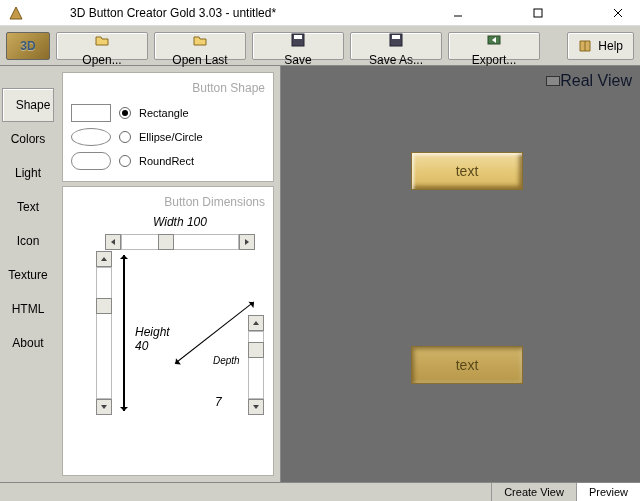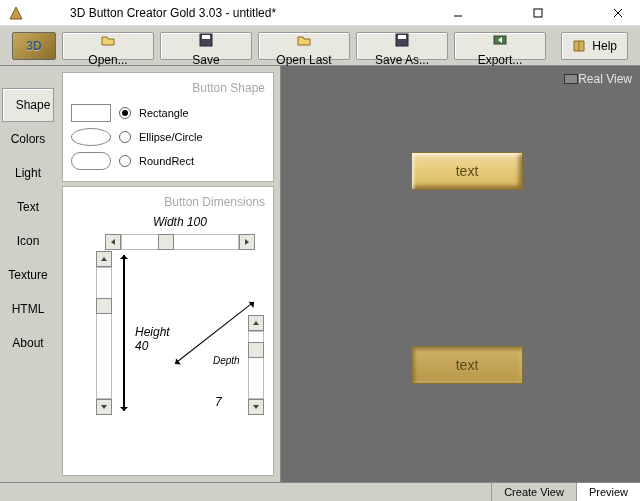--- a/index.html
+++ b/index.html
@@ -3,21 +3,21 @@
 <meta charset="utf-8">
 <style>
 * { box-sizing: border-box; margin: 0; padding: 0; }
 body { font-family: Tahoma, Arial, sans-serif; font-size: 11px; background: #fff; width: 640px; height: 501px; overflow: hidden; }
 
 .titlebar { height: 26px; background: #fff; display: flex; align-items: center; padding: 0 2px; border-bottom: 1px solid #ddd; gap: 40px; }
 .titlebar-icon { width: 16px; height: 16px; margin: 0 6px; }
 .titlebar-title { flex: 1; font-size: 12px; color: #000; }
 .titlebar-btn { width: 40px; height: 24px; display: flex; align-items: center; justify-content: center; cursor: pointer; }
 
-.toolbar { height: 40px; background: #d0d0c8; display: flex; align-items: center; padding: 0 12px; border-bottom: 1px solid #888; gap: 6px; }
+.toolbar { height: 40px; background: #d0d0c8; display: flex; align-items: center; padding: 0 6px; border-bottom: 1px solid #888; gap: 6px; }
 .logo3d { width: 44px; height: 28px; background: linear-gradient(135deg,#c9a95a,#8a6d2a); border: 1px solid #666; display: flex; align-items: center; justify-content: center; font-weight: bold; font-size: 12px; color: #3a5a7a; text-shadow: 0 1px 0 rgba(255,255,255,.4); border-radius: 2px; }
 .tbtn { height: 28px; padding: 0 10px; background: #e8e8e0; border: 1px solid #999; border-radius: 2px; display: flex; align-items: center; gap: 6px; cursor: pointer; font-size: 12px; box-shadow: inset 1px 1px 0 #fff; }
 .tbtn.wide { width: 92px; flex-direction: column; }
 .tbtn-spacer { flex: 1; }
 .icon-sm { width: 14px; height: 14px; display: inline-block; }
 
 .workspace { display: flex; height: 416px; background: #d0d0c8; }
 
 .sidebar { width: 56px; background: #d0d0c8; padding-top: 22px; }
 .side-item { height: 34px; display: flex; align-items: center; justify-content: center; font-size: 12px; cursor: pointer; color: #000;}
@@ -48,21 +48,21 @@
 .height-label { position:absolute; left:40px; top:110px; font-size:12px; }
 .depth-label { position:absolute; left:118px; top:140px; font-size:10px; }
 .depth-val { position:absolute; left:120px; top:180px; font-size:12px; }
 .diag { position:absolute; left:80px; top:148px; width:100px; height:1px; background:#000; transform:rotate(-38deg); transform-origin:left center; }
 .diag::before, .diag::after { content:""; position:absolute; border:4px solid transparent; }
 .diag::before { left:-4px; top:-3px; border-right-color:#000; }
 .diag::after { right:-4px; top:-3px; border-left-color:#000; }
 .slider-v2 { position:absolute; right:0; top:100px; bottom:10px; width:18px; display:flex; flex-direction:column; align-items:center; }
 
 .preview-area { flex:1; background:#6e6e6e; position:relative; border-left:1px solid #888; }
-.realview { position:absolute; top:6px; right:8px; color:#e5e5e5; font-size:12px; display:flex; align-items:center; }
+.realview { position:absolute; top:6px; right:8px; color:#0f172a; font-size:16px; display:flex; align-items:center; }
 .realview-icon { width:14px; height:10px; border:1px solid #333; background:#888; }
 .gold-btn { position:absolute; width:112px; height:38px; background:linear-gradient(180deg,#f0dca2 0%,#e6c978 50%,#d8b860 100%); border:1px solid #8a7030; box-shadow: inset 2px 2px 3px rgba(255,255,255,.7), inset -3px -3px 4px rgba(90,60,10,.6); display:flex; align-items:center; justify-content:center; font-size:14px; color:#5a4a1a; }
 .gold-btn.top { left:130px; top:86px; }
 .gold-btn.bot { left:130px; top:280px; background:linear-gradient(180deg,#d0b468 0%,#c4a558 50%,#b89848 100%); box-shadow: inset 2px 2px 4px rgba(70,50,10,.5), inset -2px -2px 3px rgba(255,255,255,.2); }
 
 .footer { height:19px; background:#d0d0c8; display:flex; justify-content:flex-end; align-items:stretch; border-top:1px solid #888; }
 .ftab { padding:0 12px; font-size:11px; display:flex; align-items:center; border-left:1px solid #999; cursor:pointer; }
 .ftab.active { background:#fff; }
 </style>
 </head>
@@ -96,30 +96,30 @@
 <div class="toolbar">
   <div class="logo3d">3D</div>
   <div class="tbtn wide">
     <span class="icon-sm"><svg viewBox="0 0 14 14">
           <path d="M1 4h5l1 2h6v6H1z" fill="#f0d070" stroke="#8a6a20"></path>
         </svg></span>
     <span>Open...</span>
   </div>
   <div class="tbtn wide">
     <span class="icon-sm"><svg viewBox="0 0 14 14">
+          <path d="M1 4h5l1 2h6v6H1z" fill="#f0d070" stroke="#8a6a20"></path>
+        </svg></span>
+    <span>Open Last</span>
+  </div>
+  <div class="tbtn wide">
+    <span class="icon-sm"><svg viewBox="0 0 14 14">
           <rect x="1" y="1" width="12" height="12" fill="#445" stroke="#223"></rect>
           <rect x="3" y="2" width="8" height="4" fill="#fff"></rect>
         </svg></span>
     <span>Save</span>
-  </div>
-  <div class="tbtn wide">
-    <span class="icon-sm"><svg viewBox="0 0 14 14">
-          <path d="M1 4h5l1 2h6v6H1z" fill="#f0d070" stroke="#8a6a20"></path>
-        </svg></span>
-    <span>Open Last</span>
   </div>
   <div class="tbtn wide">
     <span class="icon-sm"><svg viewBox="0 0 14 14">
           <rect x="1" y="1" width="12" height="12" fill="#445" stroke="#223"></rect>
           <rect x="3" y="2" width="8" height="4" fill="#fff"></rect>
         </svg></span>
     <span>Save As...</span>
   </div>
   <div class="tbtn wide">
     <span class="icon-sm"><svg viewBox="0 0 14 14">

